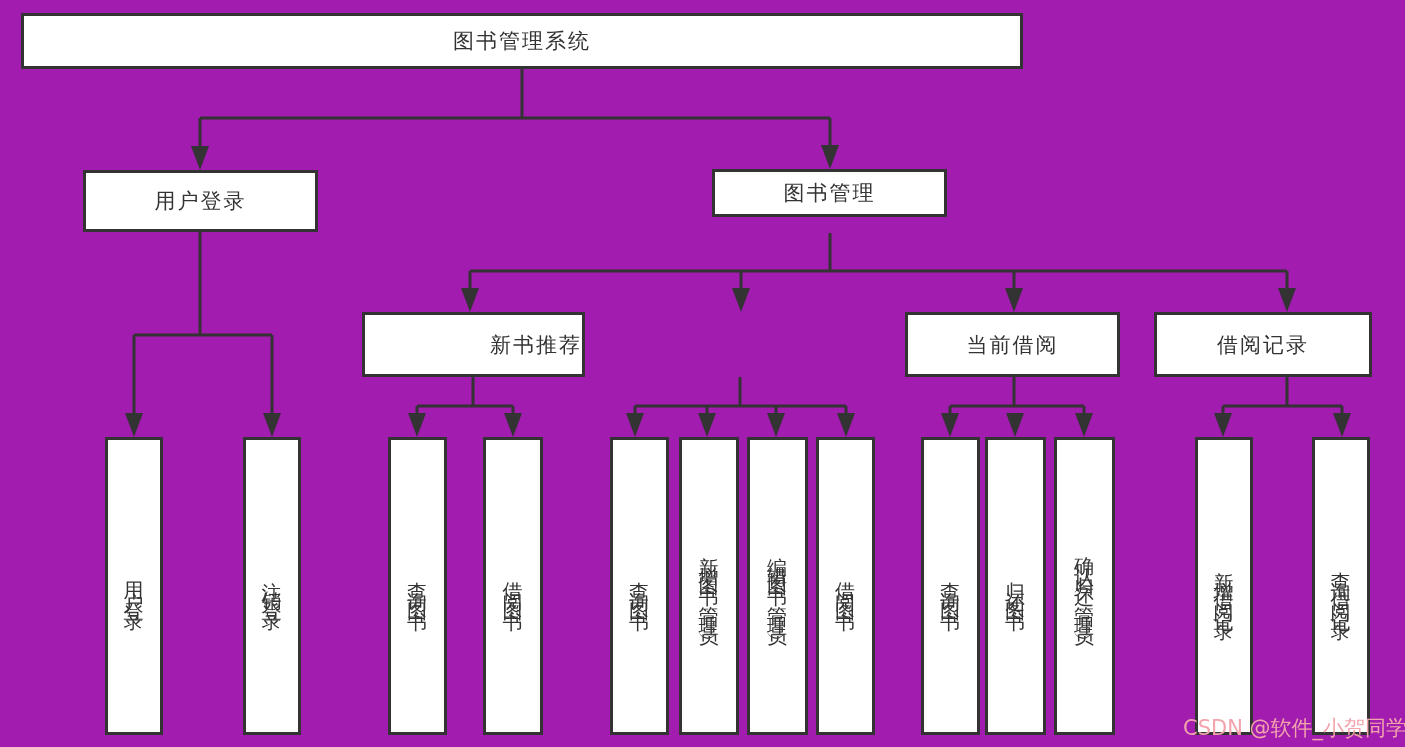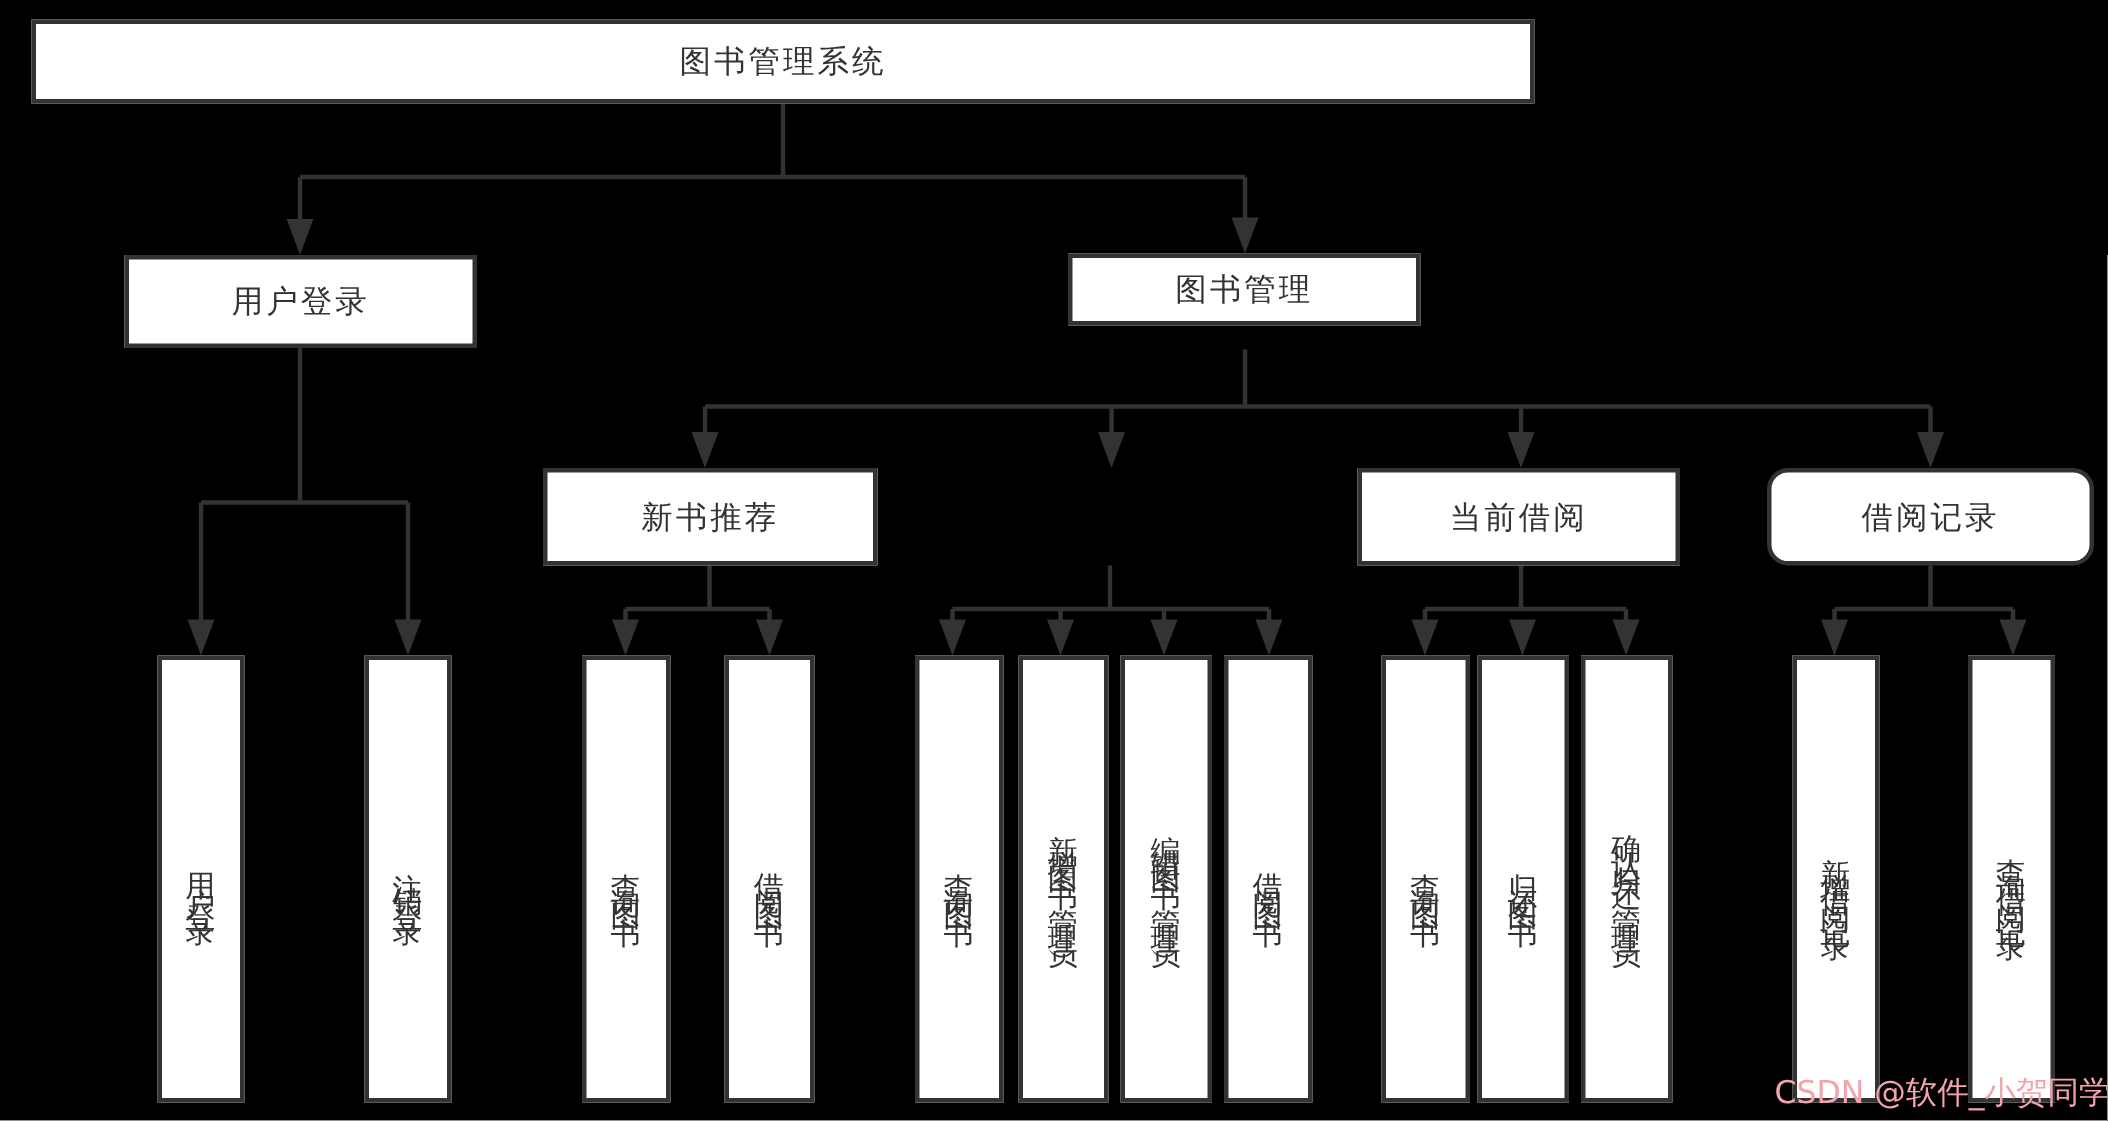--- a/index.html
+++ b/index.html
@@ -5,21 +5,21 @@
   html, body {
     margin: 0;
     padding: 0;
     background: #ffffff;
     font-family: "DejaVu Sans", "Liberation Sans", sans-serif;
   }
   #canvas {
     position: relative;
     width: 1405px;
     height: 747px;
-    background: #000000;
+    background: #a21caf;
     overflow: hidden;
   }
   #connectors {
     position: absolute;
     left: 0; top: 0;
     width: 1405px;
     height: 747px;
   }
   .node {
     position: absolute;
@@ -138,27 +138,27 @@
     <span>图书管理系统</span>
   </div>
 
   <div class="node hnode" style="left:83px; top:170px; width:235px; height:62px;">
     <span>用户登录</span>
   </div>
   <div class="node hnode" style="left:712px; top:169px; width:235px; height:48px;">
     <span>图书管理</span>
   </div>
 
-  <div class="node hnode" style="left:362px; top:312px; width:223px; height:65px;">
+  <div class="node hnode" style="left:362px; top:312px; width:223px; height:65px;justify-content:flex-end;">
     <span>新书推荐</span>
   </div>
   <div class="node hnode" style="left:905px; top:312px; width:215px; height:65px;align-items:center;">
     <span>当前借阅</span>
   </div>
-  <div class="node hnode" style="left:1178px; top:312px; width:218px; height:65px;border-radius:14px;">
+  <div class="node hnode" style="left:1154px; top:312px; width:218px; height:65px;">
     <span>借阅记录</span>
   </div>
 
   <div class="node leaf" style="left:105px; width:58px;">
     <span class="vtext">用户登录</span>
   </div>
   <div class="node leaf" style="left:243px; width:58px;">
     <span class="vtext">注销登录</span>
   </div>
 

